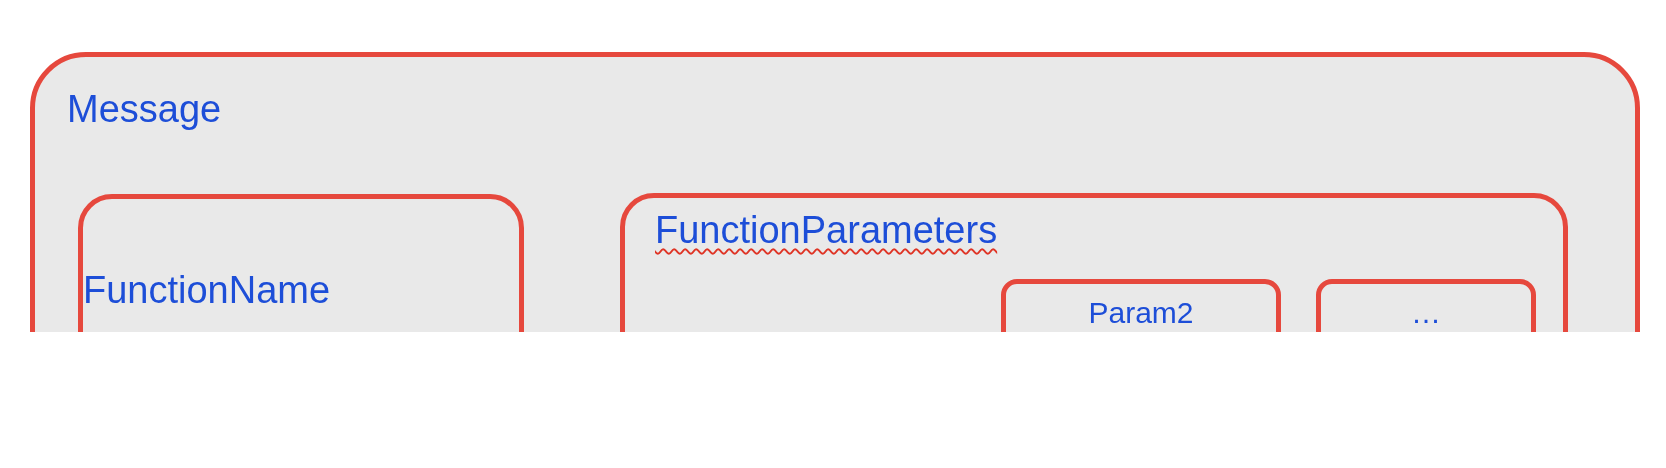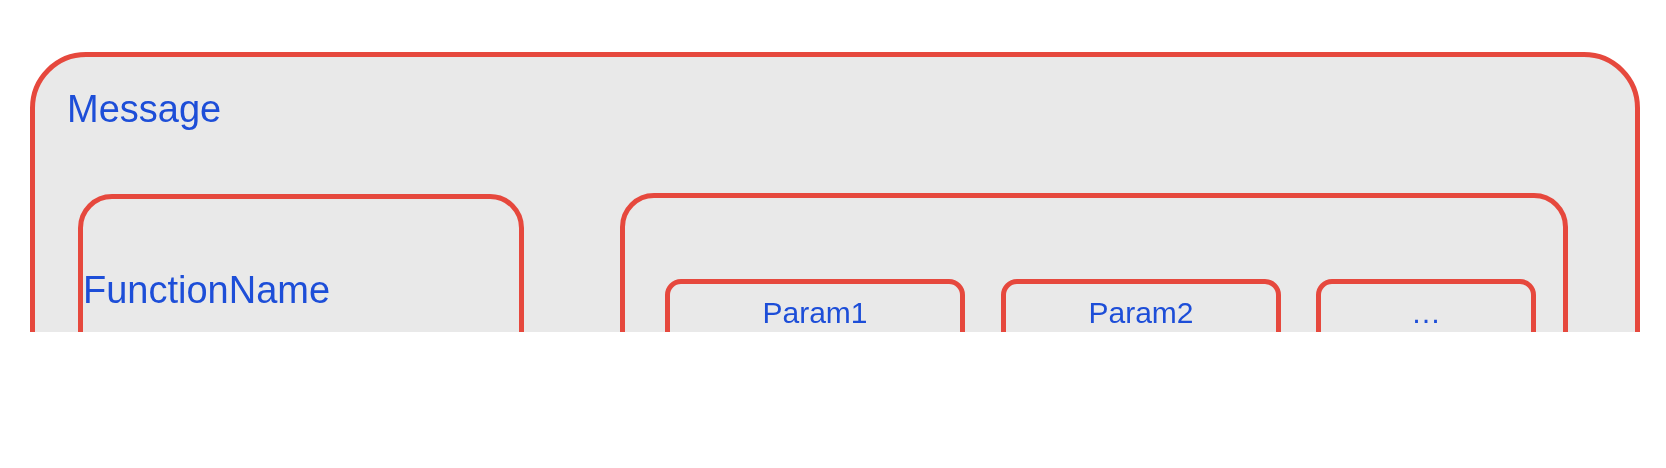--- a/index.html
+++ b/index.html
@@ -78,24 +78,22 @@
   <div class="shape message-box"></div>
 
   <div class="message-label">Message</div>
 
   <div class="shape function-name-box">
     <span>FunctionName</span>
   </div>
 
   <div class="shape function-parameters-box"></div>
 
+  <div class="function-parameters-label">FunctionParameters</div>
 
-  <div class="shape param-box param-1">
-    <span>Param1</span>
-  </div>
 
   <div class="shape param-box param-2">
     <span>Param2</span>
   </div>
 
   <div class="shape param-box param-more">
     <span>…</span>
   </div>
 
 </div>

